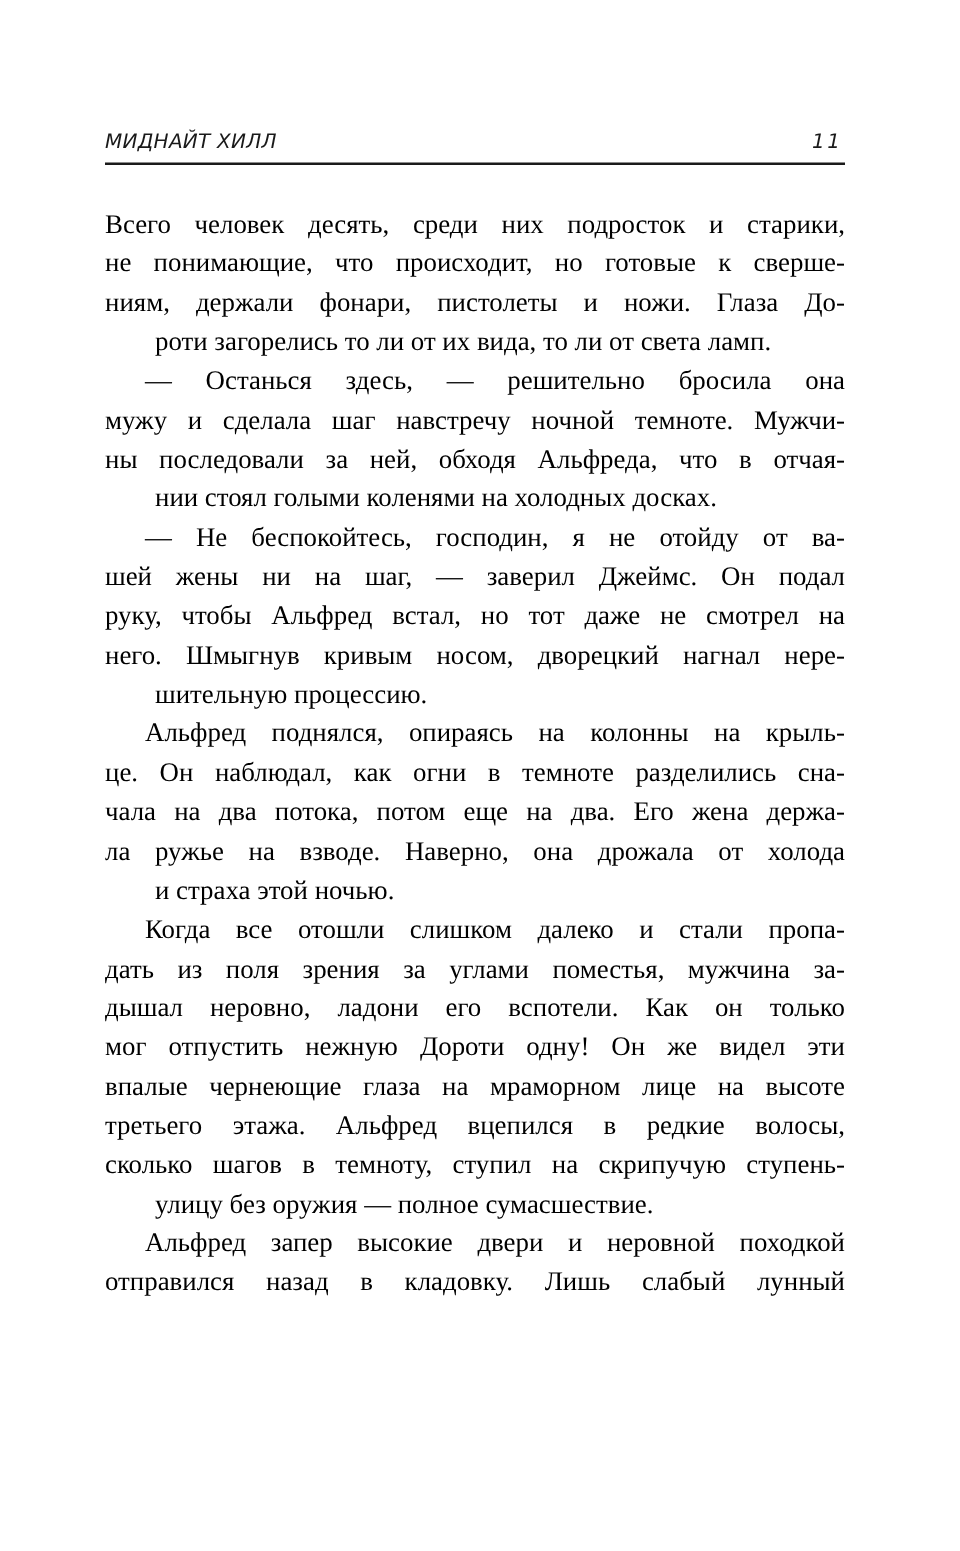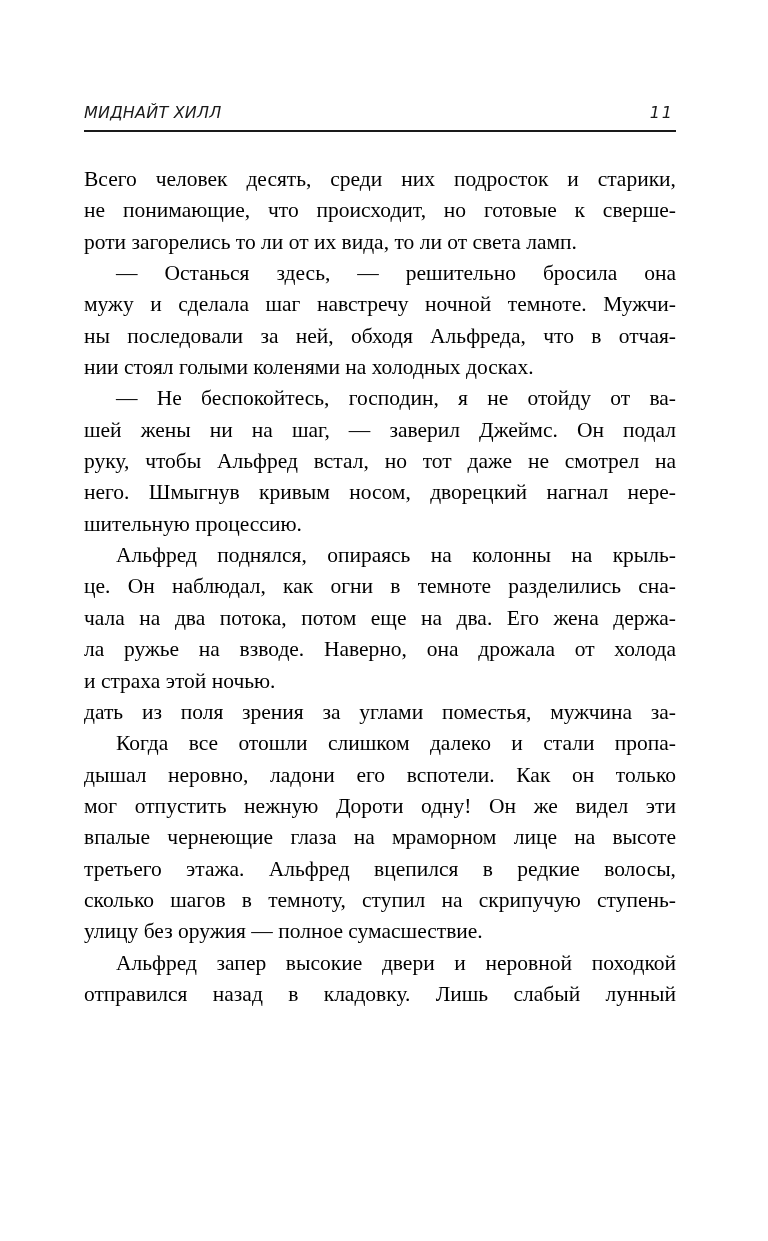--- a/index.html
+++ b/index.html
@@ -12,38 +12,39 @@
   }
   .running-head .title { position: absolute; left: 0; top: 2px; }
   .running-head .folio { position: absolute; right: 2px; top: 2px; letter-spacing: 2px; margin-left: 13px; }
   .rule { position: absolute; left: 0; top: 130px; width: 592px; height: 1.5px; background: #1a1a1a; }
   .body {
     position: absolute; left: 0; top: 164px; width: 592px;
     font-family: "Liberation Serif", "DejaVu Serif", serif;
     font-size: 21.5px; line-height: 31.35px; color: #000000;
   }
   .line { display: block; white-space: nowrap; text-align: justify; text-align-last: justify; height: 31.35px; }
-  .line.last { text-align-last: left; }
+  .line.last { text-align-last: left; margin-left: 40px; }
   .line.indent { padding-left: 32px; }
 </style>
 </head>
 <body>
 
 <div class="page">
   <div class="running-head">
     <span class="title">МИДНАЙТ ХИЛЛ</span>
     <span class="folio">11</span>
   </div>
   <div class="rule"></div>
 
   <div class="body">
 
     <div>
       <span class="line">Всего человек десять, среди них подросток и старики,</span>
       <span class="line">не понимающие, что происходит, но готовые к сверше-</span>
+      <span class="line">ниям, держали фонари, пистолеты и ножи. Глаза До-</span>
       <span class="line last">роти загорелись то ли от их вида, то ли от света ламп.</span>
     </div>
 
     <div>
       <span class="line indent">— Останься здесь, — решительно бросила она</span>
       <span class="line">мужу и сделала шаг навстречу ночной темноте. Мужчи-</span>
       <span class="line">ны последовали за ней, обходя Альфреда, что в отчая-</span>
       <span class="line last">нии стоял голыми коленями на холодных досках.</span>
     </div>
 
@@ -57,22 +58,22 @@
 
     <div>
       <span class="line indent">Альфред поднялся, опираясь на колонны на крыль-</span>
       <span class="line">це. Он наблюдал, как огни в темноте разделились сна-</span>
       <span class="line">чала на два потока, потом еще на два. Его жена держа-</span>
       <span class="line">ла ружье на взводе. Наверно, она дрожала от холода</span>
       <span class="line last">и страха этой ночью.</span>
     </div>
 
     <div>
+      <span class="line indent">Когда все отошли слишком далеко и стали пропа-</span>
       <span class="line">дать из поля зрения за углами поместья, мужчина за-</span>
-      <span class="line indent">Когда все отошли слишком далеко и стали пропа-</span>
       <span class="line">дышал неровно, ладони его вспотели. Как он только</span>
       <span class="line">мог отпустить нежную Дороти одну! Он же видел эти</span>
       <span class="line">впалые чернеющие глаза на мраморном лице на высоте</span>
       <span class="line">третьего этажа. Альфред вцепился в редкие волосы,</span>
       <span class="line">сколько шагов в темноту, ступил на скрипучую ступень-</span>
       <span class="line last">улицу без оружия — полное сумасшествие.</span>
     </div>
 
     <div>
       <span class="line indent">Альфред запер высокие двери и неровной походкой</span>

